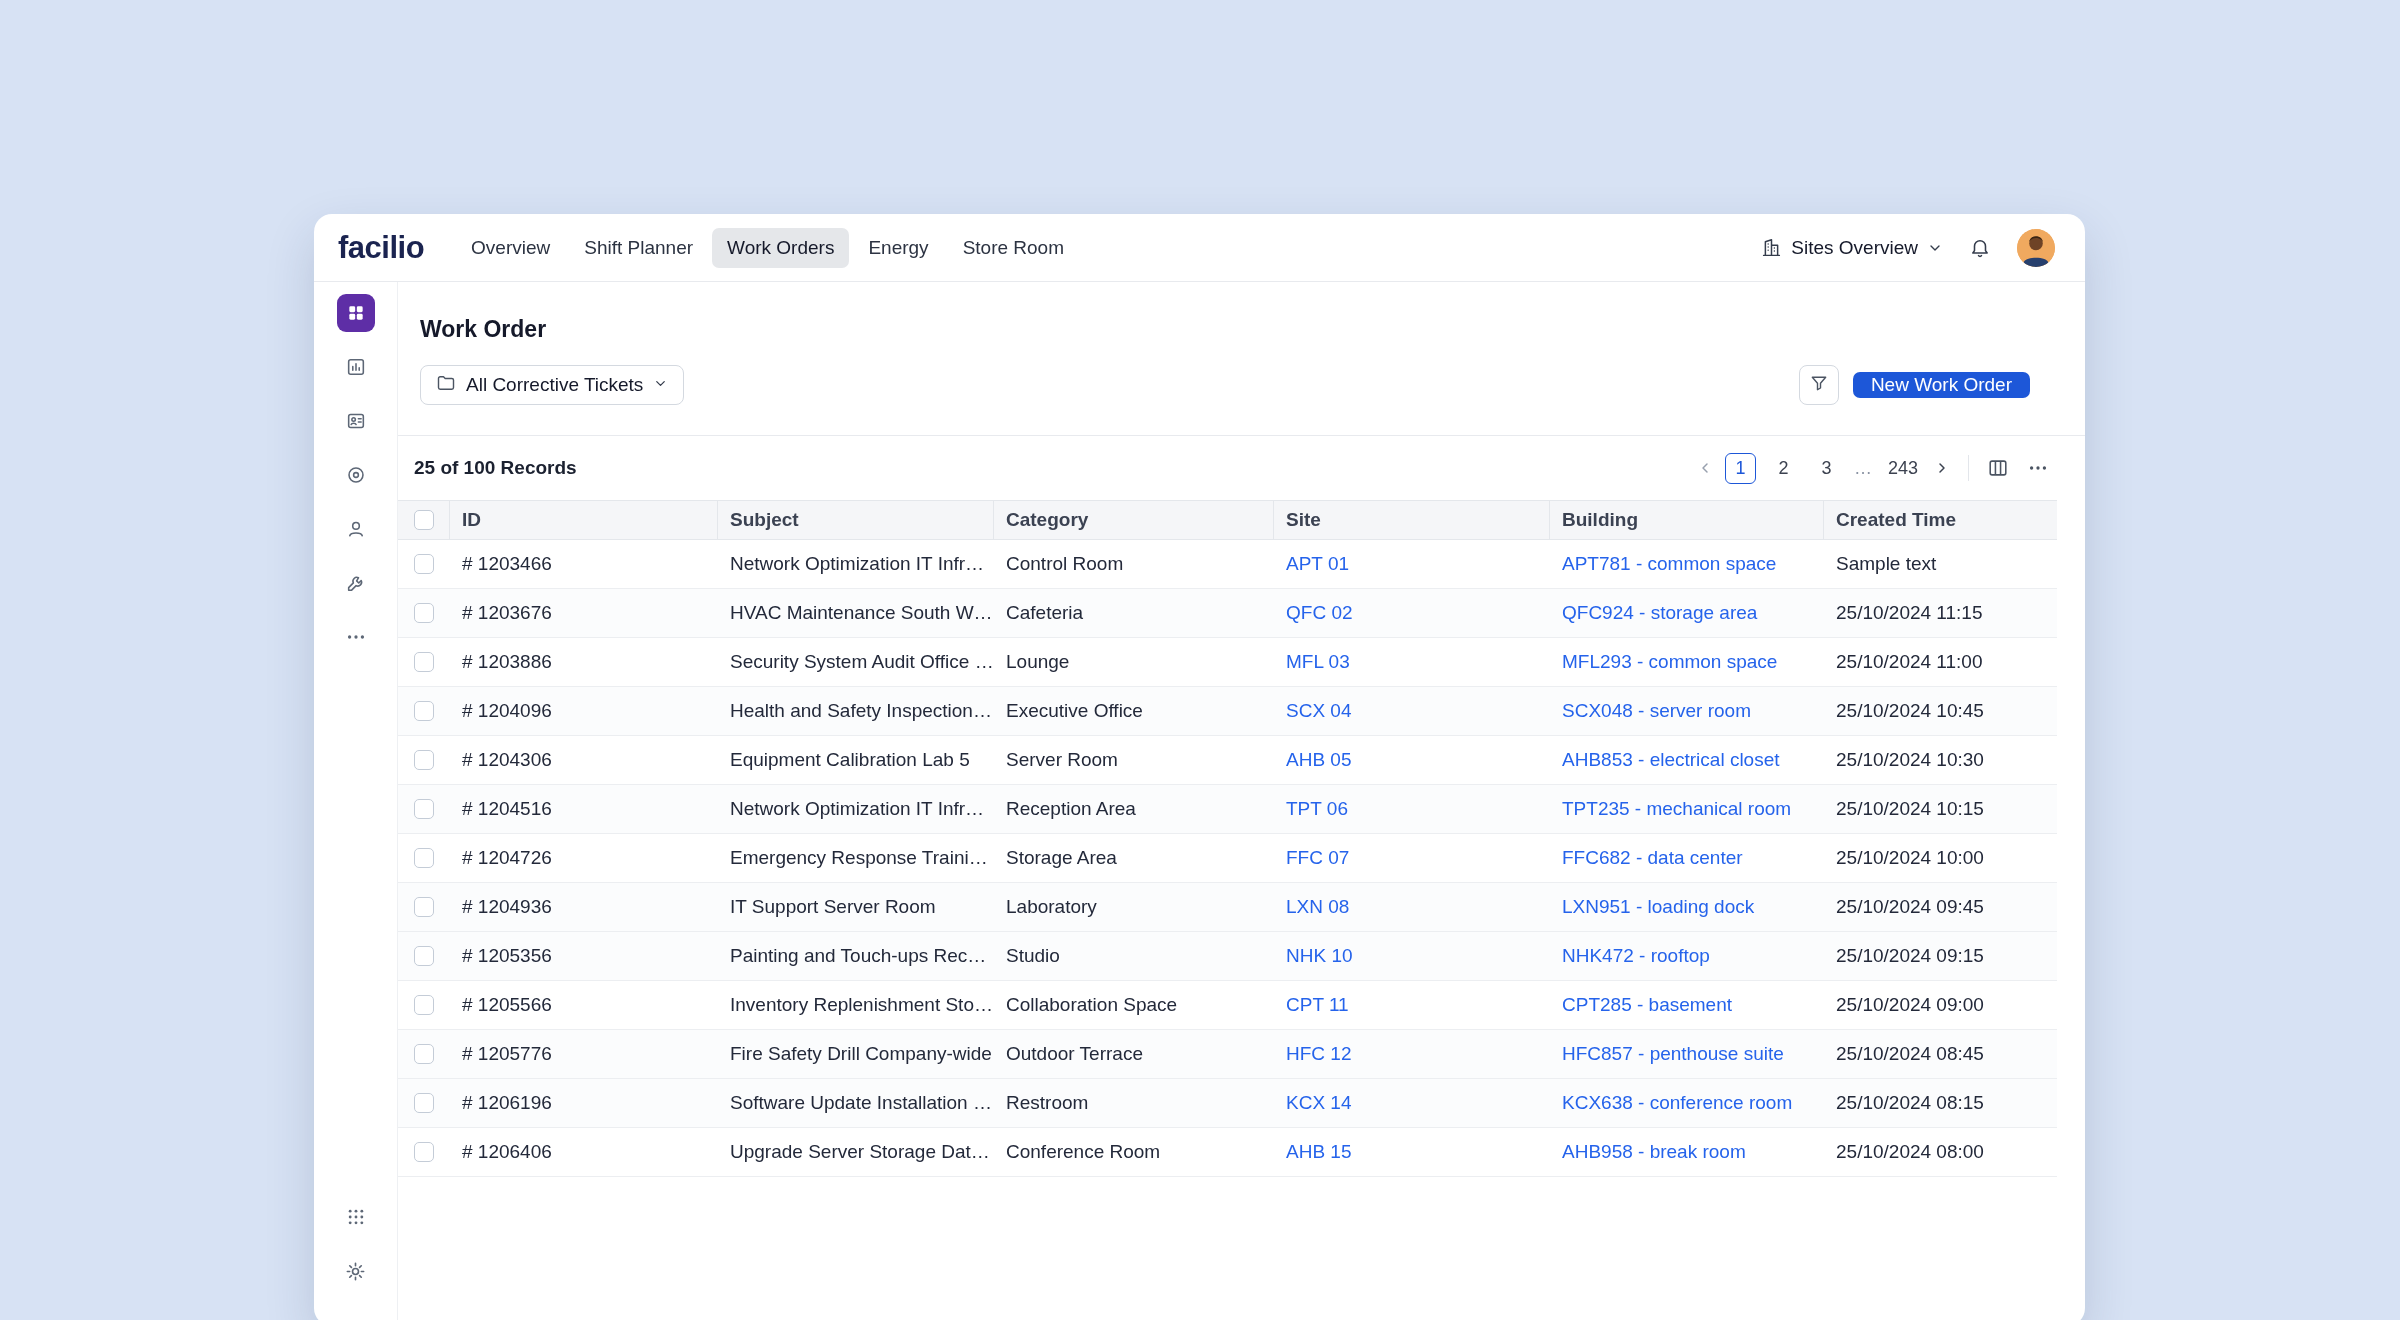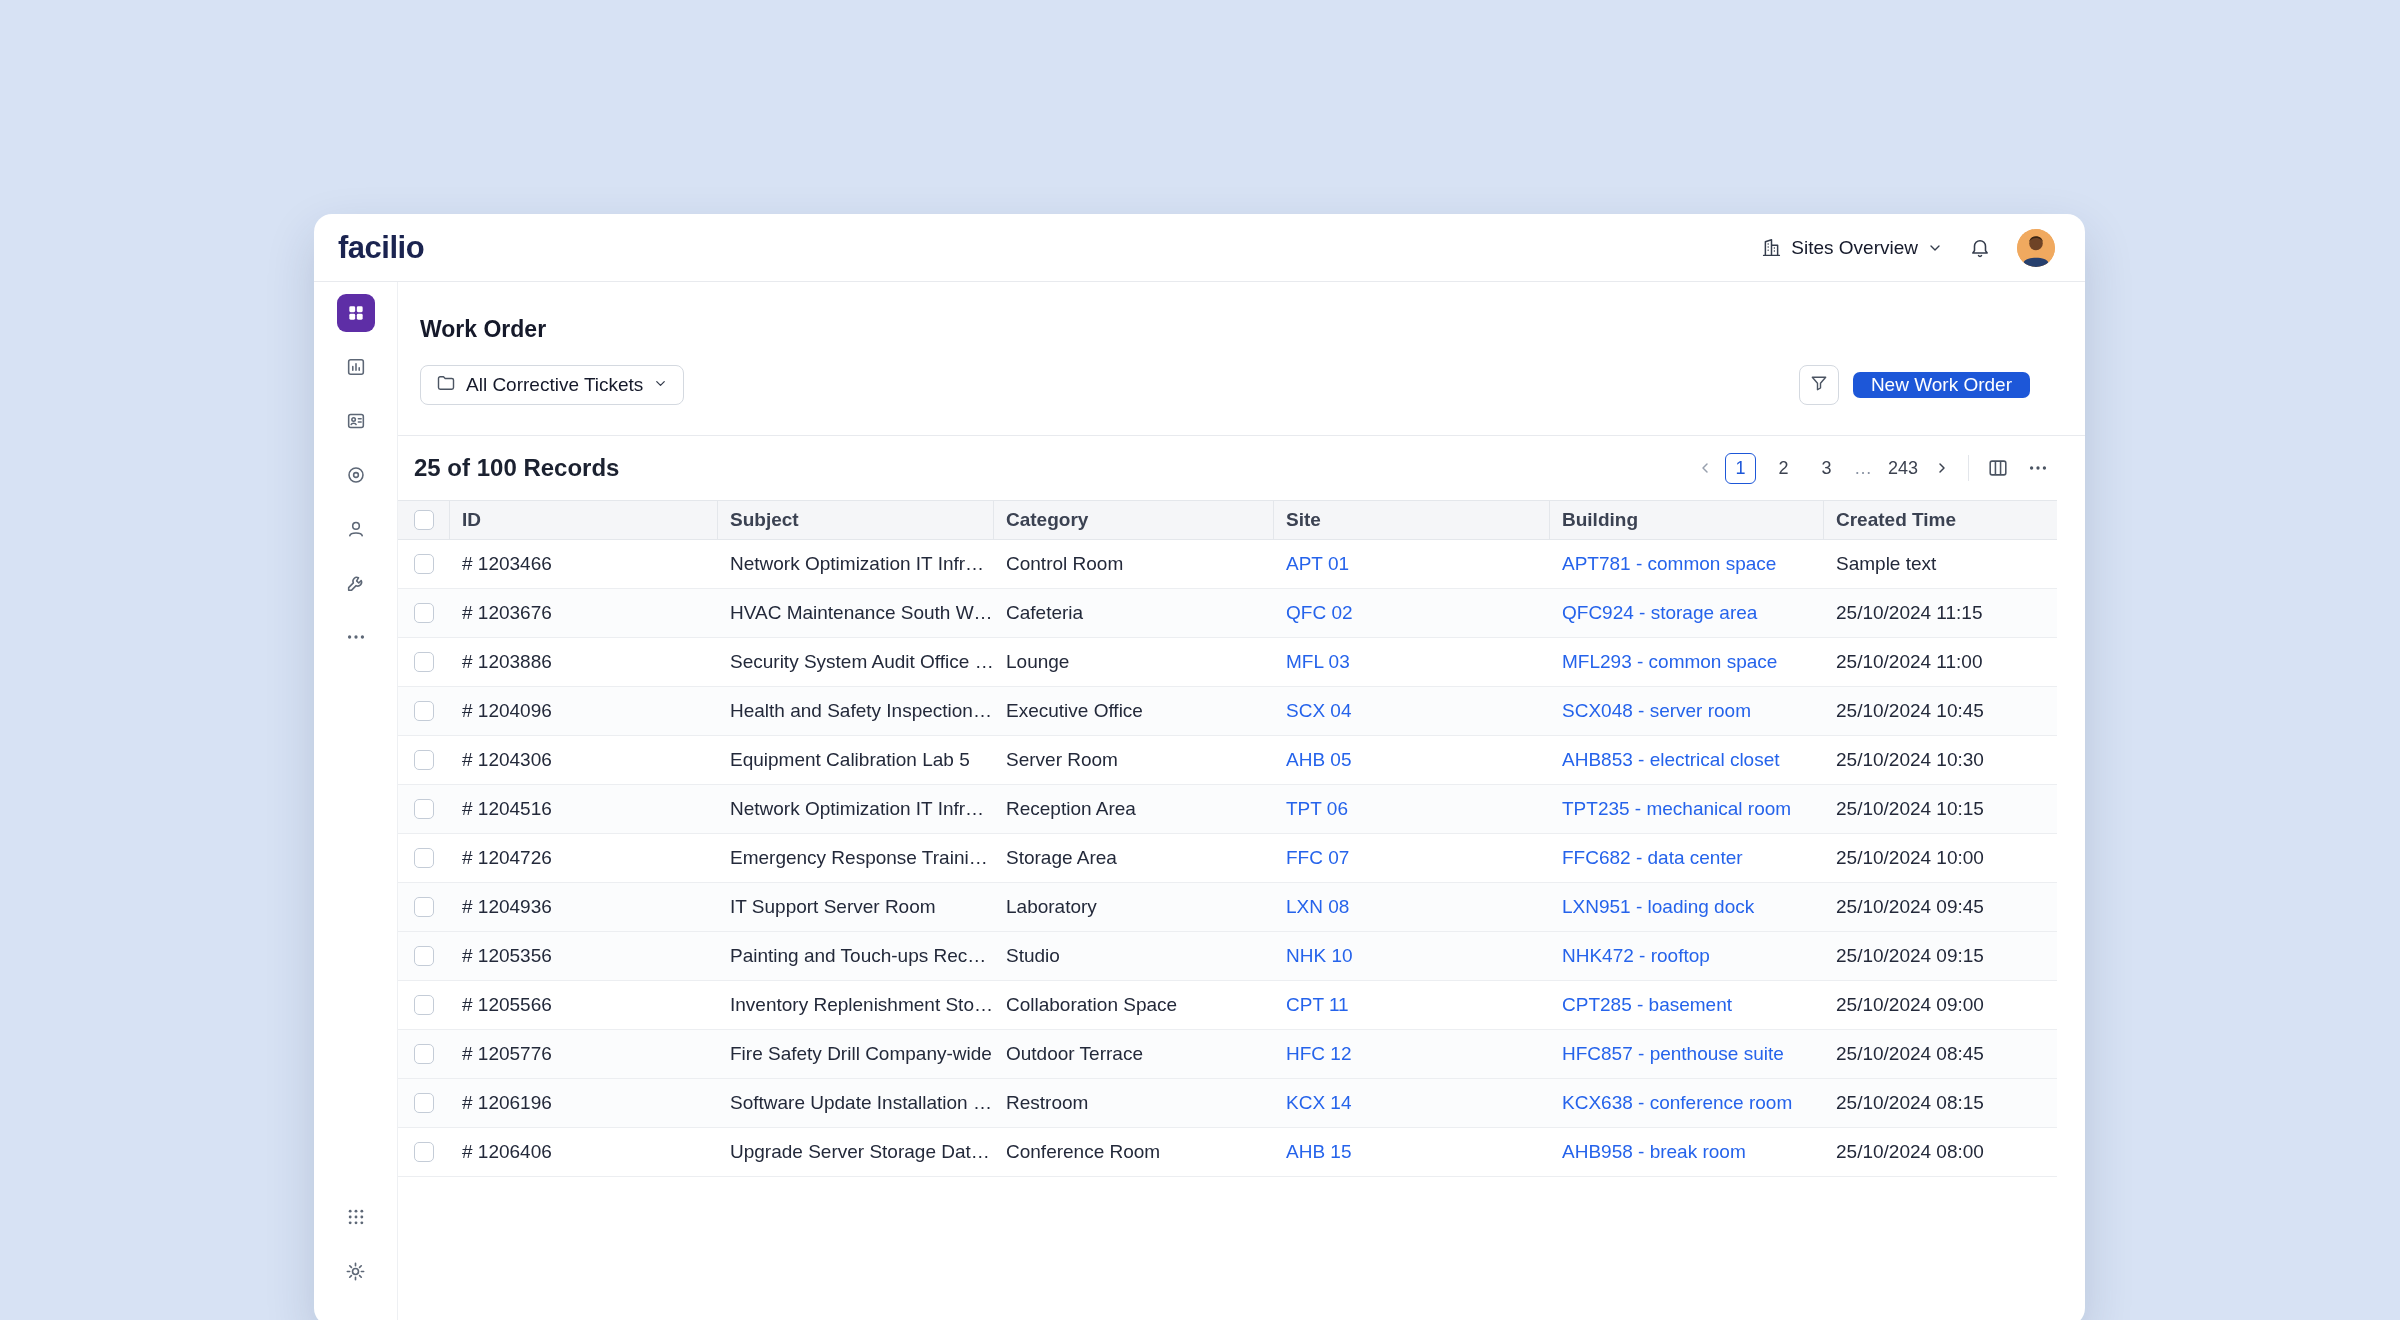--- a/index.html
+++ b/index.html
@@ -38,21 +38,21 @@
   .main{ flex:1; min-width:0; display:flex; flex-direction:column; }
   .page-head{ padding:34px 55px 30px 22px; border-bottom:1px solid #e8eaee; }
   .page-title{ font-size:23px; font-weight:700; color:#15192a; margin-bottom:22px; }
   .toolbar{ display:flex; align-items:center;gap:24px; }
   .view-btn{ height:40px; display:flex; align-items:center; gap:10px; padding:0 15px; border:1px solid #d4d9e0; border-radius:8px; background:#fff; font-size:19px; color:#15192a; cursor:pointer; }
   .toolbar-right{ margin-left:auto; display:flex; align-items:center; gap:14px; }
   .filter-btn{ width:40px; height:40px; border:1px solid #d4d9e0; border-radius:8px; background:#fff; display:flex; align-items:center; justify-content:center; cursor:pointer; }
   .primary-btn{ height:26px; padding:0 18px; background:var(--accent,#1d57d8); color:#fff; border:none; border-radius:7px; font-size:19px; font-family:"Liberation Sans",sans-serif; cursor:pointer; white-space:nowrap; }
   
   .records-bar{ height:64px; display:flex; align-items:center; padding:0 36px 0 16px; }
-  .records-count{ font-size:24px; font-weight:700; color:#1b2130; }
+  .records-count{ font-size:19px; font-weight:700; color:#1b2130; }
   .pager-cluster{ margin-left:auto; display:flex; align-items:center; gap:18px; }
   .pager{ display:flex; align-items:center; gap:12px; }
   .page-chip{ min-width:31px; height:31px; display:flex; align-items:center; justify-content:center; font-size:18px; color:#3c4250; border-radius:6px; cursor:pointer; padding:0 4px; }
   .page-chip.current{ border:1.5px solid var(--accent,#1d57d8); color:var(--accent,#1d57d8); }
   .page-ellipsis{ color:#8a93a3; font-size:18px; }
   .vdiv{ width:1px; height:26px; background:#e3e6eb; }
   
   .table{ margin-right:28px; }
   .grid-row{ display:grid; grid-template-columns:52px 268px 276px 280px 276px 274px minmax(0,1fr); align-items:center; }
   .thead{ background:#f5f6f8; border-top:1px solid #e4e7eb; border-bottom:1px solid #e4e7eb; height:40px; }
@@ -66,20 +66,27 @@
   .c-check{ display:flex; justify-content:center; padding-left:0; }
   .checkbox{ width:20px; height:20px; border:1.5px solid #c4ccd7; border-radius:5px; background:#fff; display:inline-block; cursor:pointer; }
 </style>
 </head>
 <body>
 
 <div class="app-card">
 
   <div class="topbar">
     <div class="logo">facilio</div>
+    <div class="nav">
+      <div class="nav-item">Overview</div>
+      <div class="nav-item">Shift Planner</div>
+      <div class="nav-item active">Work Orders</div>
+      <div class="nav-item">Energy</div>
+      <div class="nav-item">Store Room</div>
+    </div>
     <div class="topbar-right">
       <div class="site-switcher">
         <span class="iconbtn">
           <svg width="21" height="21" viewBox="0 0 24 24" fill="none" stroke="#343c4c" stroke-width="1.7" stroke-linecap="round" stroke-linejoin="round">
               <path d="M3 21h18M5 21V5.5l7-2.3V21M12 21h7V9.5h-7M8.2 8h.01M8.2 11.5h.01M8.2 15h.01M15.3 12.5h.01M15.3 16h.01"></path>
             </svg>
         </span>
         <span class="lbl">Sites Overview</span>
         <span class="iconbtn">
           <svg width="16" height="16" viewBox="0 0 24 24" fill="none" stroke="#343c4c" stroke-width="2" stroke-linecap="round" stroke-linejoin="round">

